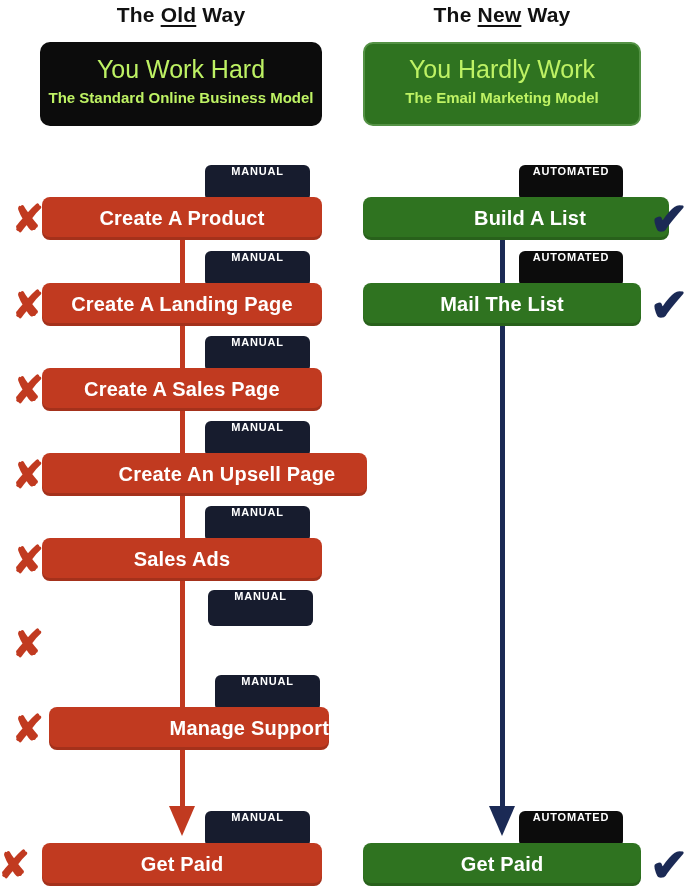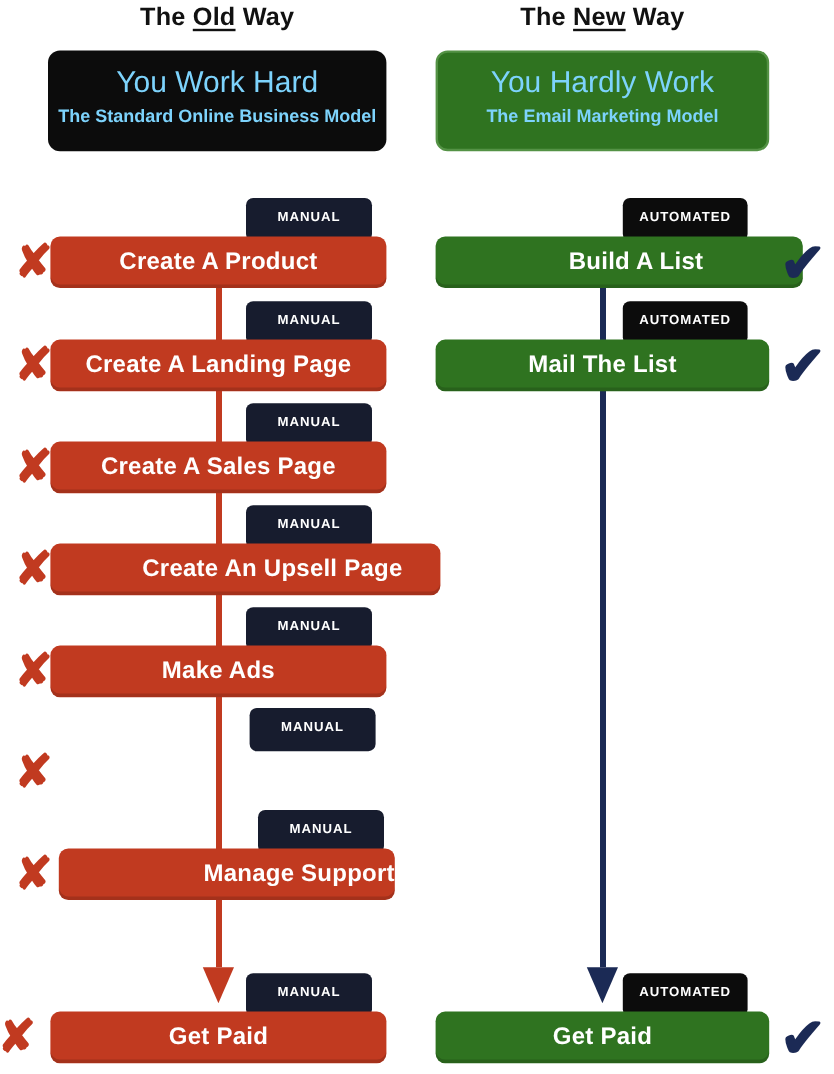--- a/index.html
+++ b/index.html
@@ -11,40 +11,40 @@
   .col-title{
     position:absolute;top:3px;height:28px;text-align:center;
     font-size:21px;font-weight:700;color:#111;letter-spacing:.2px;
   }
   .col-title .u{
     text-decoration:underline;text-decoration-thickness:2px;text-underline-offset:3px;
   }
   
   .card{
     position:absolute;top:42px;height:84px;border-radius:10px;
-    text-align:center;color:#7dd3fc;box-sizing:border-box;z-index:3;
+    text-align:center;color:#bef264;box-sizing:border-box;z-index:3;
   }
   .card-black{left:40px;width:282px;background:var(--black-tag,#0c0c0c);}
   .card-green{left:363px;width:278px;background:var(--green,#2f7320);border:2px solid var(--green-border,#549245);}
   .card-title{font-size:25px;font-weight:400;margin-top:13px;}
   .card-green .card-title{margin-top:11px;}
   .card-subtitle{font-size:15px;font-weight:700;margin-top:5px;}
   
   .vline{position:absolute;width:5px;z-index:1;}
   .vline-red{left:180px;top:220px;height:586px;background:var(--red,#c13a20);}
   .vline-navy{left:500px;top:220px;height:586px;background:var(--mark-navy,#1b2a55);}
   .arrowhead{position:absolute;top:806px;width:0;height:0;z-index:1;
     border-left:13px solid transparent;border-right:13px solid transparent;}
   .arrowhead-red{left:169px;border-top:30px solid var(--red,#c13a20);}
   .arrowhead-navy{left:489px;border-top:30px solid var(--mark-navy,#1b2a55);}
   
   .tag{
     position:absolute;height:36px;border-radius:6px;z-index:2;
     display:flex;justify-content:center;align-items:flex-start;
-    padding-top:10px;box-sizing:border-box;
+    padding-top:0;box-sizing:border-box;
   }
   .tag span{font-size:11px;font-weight:700;color:#fff;letter-spacing:.8px;}
   .tag-manual{left:205px;width:105px;background:var(--navy-tag,#171c2e);}
   .tag-auto{left:519px;width:104px;background:var(--black-tag,#0c0c0c);}
   
   .stepbox{
     position:absolute;height:43px;border-radius:8px;z-index:3;
     display:flex;align-items:center;justify-content:center;
     box-shadow:inset 0 -3px 0 rgba(0,0,0,.15);
   }
@@ -119,21 +119,21 @@
     </div>
   <div class="stepbox red-box" style="top:453px;padding-left:45px;">
       <span>Create An Upsell Page</span>
     </div>
 
   <span class="xmark" style="top:538px;">✘</span>
   <div class="tag tag-manual" style="top:506px;">
       <span>MANUAL</span>
     </div>
   <div class="stepbox red-box" style="top:538px;">
-      <span>Make Ads</span>
+      <span>Sales Ads</span>
     </div>
 
   <span class="xmark" style="top:622px;">✘</span>
   <div class="tag tag-manual" style="top:590px;left:208px;">
       <span>MANUAL</span>
     </div>
 
   <span class="xmark" style="top:707px;">✘</span>
   <div class="tag tag-manual" style="top:675px;left:215px;">
       <span>MANUAL</span>

